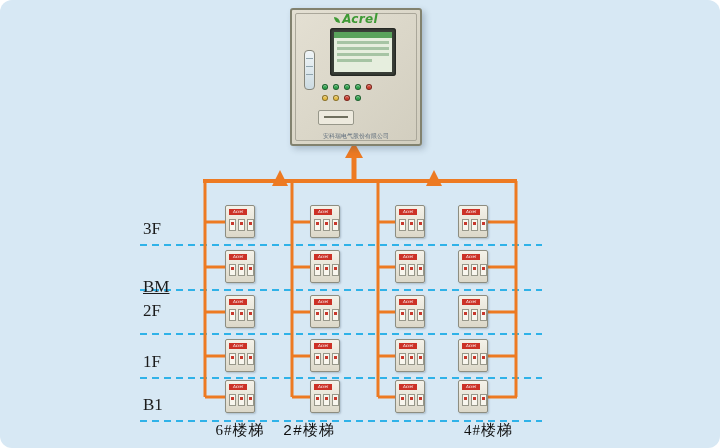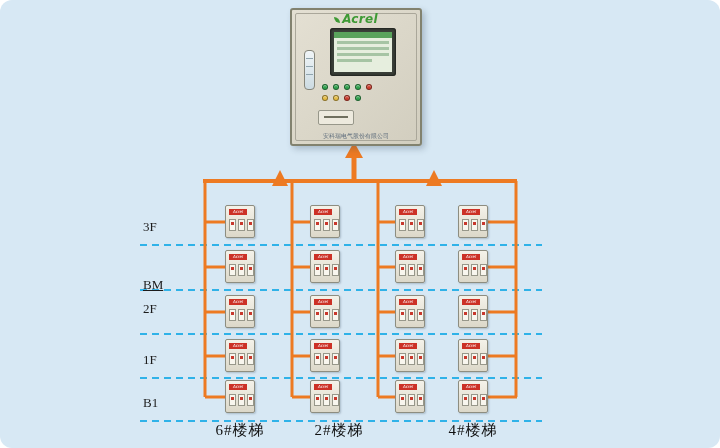--- a/index.html
+++ b/index.html
@@ -37,21 +37,21 @@
     box-shadow:1px 1px 2px rgba(40,60,80,.25);z-index:2;}
   .device .band{position:absolute;left:3px;top:3px;width:18px;height:6px;color:#fff;
     font-size:4px;line-height:6px;text-align:center;overflow:hidden;font-style:italic;}
   .device .mods{position:absolute;left:3px;top:13px;display:flex;gap:2px;}
   .device .mods i{display:block;width:5px;height:10px;background:#f8f6ee;border:1px solid #97978a;}
   .device .mods i::after{content:"";display:block;width:3px;height:3px;margin:2px auto 0;background:#c8382c;}
 
   
   .floor-line{position:absolute;left:140px;width:402px;height:2px;z-index:0;}
   .floor-label{position:absolute;left:143px;width:42px;height:22px;
-    font-family:"Liberation Serif","DejaVu Serif",serif;font-size:13px;color:#1b1b1b;}
+    font-family:"Liberation Serif","DejaVu Serif",serif;font-size:17px;color:#1b1b1b;}
   .col-label{position:absolute;top:421px;width:80px;text-align:center;font-size:15px;color:#101010;
     font-family:"Liberation Serif","DejaVu Serif",serif;letter-spacing:1px;}
 
   #wires{position:absolute;left:0;top:0;z-index:1;}
 </style>
 </head>
 <body>
 
 <div class="stage" id="stage" style="background: rgb(215, 232, 244);">
 
@@ -285,15 +285,15 @@
     <div class="floor-label" style="top: 219px;">3F</div>
     <div class="floor-line" style="top: 289px; background: repeating-linear-gradient(90deg, rgb(47, 178, 232) 0px, rgb(47, 178, 232) 7px, transparent 7px, transparent 12px);"></div>
     <div class="floor-label" style="top: 277px; text-decoration: underline;">BM</div>
     <div class="floor-line" style="top: 333px; background: repeating-linear-gradient(90deg, rgb(47, 178, 232) 0px, rgb(47, 178, 232) 7px, transparent 7px, transparent 12px);"></div>
     <div class="floor-label" style="top: 301px;">2F</div>
     <div class="floor-line" style="top: 377px; background: repeating-linear-gradient(90deg, rgb(47, 178, 232) 0px, rgb(47, 178, 232) 7px, transparent 7px, transparent 12px);"></div>
     <div class="floor-label" style="top: 352px;">1F</div>
     <div class="floor-line" style="top: 420px; background: repeating-linear-gradient(90deg, rgb(47, 178, 232) 0px, rgb(47, 178, 232) 7px, transparent 7px, transparent 12px);"></div>
     <div class="floor-label" style="top: 395px;">B1</div>
     <div class="col-label" style="left: 200px;">6#楼梯</div>
-    <div class="col-label" style="left: 299px;">2#楼梯</div>
-    <div class="col-label" style="left: 433px;">4#楼梯</div>
+    <div class="col-label" style="left: 269px; font-family: Liberation Mono, monospace;">2#楼梯</div>
+    <div class="col-label" style="left: 433px; text-align: right;">4#楼梯</div>
   </div>
 
 </body></html>

